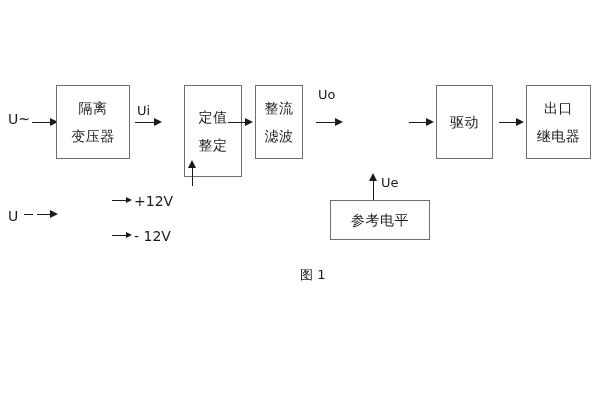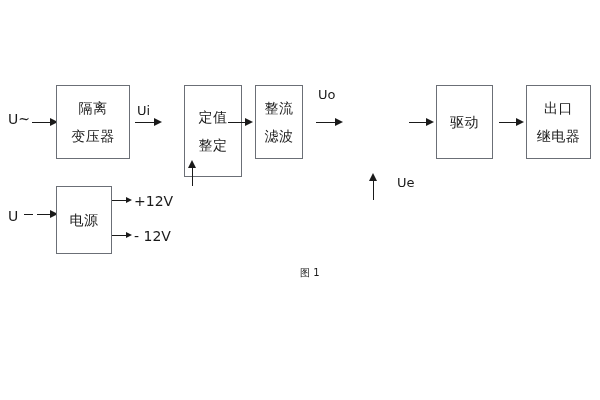--- a/index.html
+++ b/index.html
@@ -90,21 +90,21 @@
   
   .dash {
     position: absolute;
     height: 0;
     border-top: 1.6px solid #1a1a1a;
   }
 
   
   #caption {
     position: absolute;
-    font-size: 10px;
+    font-size: 13px;
     color: #1a1a1a;
     white-space: nowrap;
   }
 </style>
 </head>
 <body>
 
 <div id="canvas">
 
   <div class="label big" style="left:8px; top:112px;">U~</div>
@@ -151,36 +151,36 @@
   <div class="block" style="left:526px; top:85px; width:65px; height:74px;">
     <span class="line">出口</span>
     <span class="line">继电器</span>
   </div>
 
   <div class="label big" style="left:8px; top:209px;">U</div>
   <div class="dash" style="left:24px; top:214px; width:9px;"></div>
   <div class="h-line" style="left:37px; top:214px; width:15px;"></div>
   <div class="arrow-right" style="left:50px; top:209.5px;"></div>
 
-  <div class="block single" style="left:56px; top:186px; width:56px; height:68px;">
-    <span class="line">电源</span>
-  </div>
 
   <div class="h-line" style="left:112px; top:200px; width:16px;"></div>
   <div class="arrow-right small" style="left:126px; top:196.5px;"></div>
   <div class="label big" style="left:134px; top:194px;">+12V</div>
 
   <div class="h-line" style="left:112px; top:235px; width:16px;"></div>
   <div class="arrow-right small" style="left:126px; top:231.5px;"></div>
   <div class="label big" style="left:134px; top:229px;">- 12V</div>
 
 
   <div class="v-line" style="left:192px; top:167px; height:19px;"></div>
   <div class="arrow-up" style="left:188px; top:160px;"></div>
 
+  <div class="block single" style="left:330px; top:200px; width:100px; height:40px;">
+    <span class="line">参考电平</span>
+  </div>
 
   <div class="v-line" style="left:373px; top:180px; height:20px;"></div>
   <div class="arrow-up" style="left:369px; top:173px;"></div>
-  <div class="label" style="left:397px; top:176px;">Ue</div>
+  <div class="label" style="left:381px; top:176px;">Ue</div>
 
   <div id="caption" style="left:300px; top:266px;">图 1</div>
 
 </div>
 
 </body></html>

